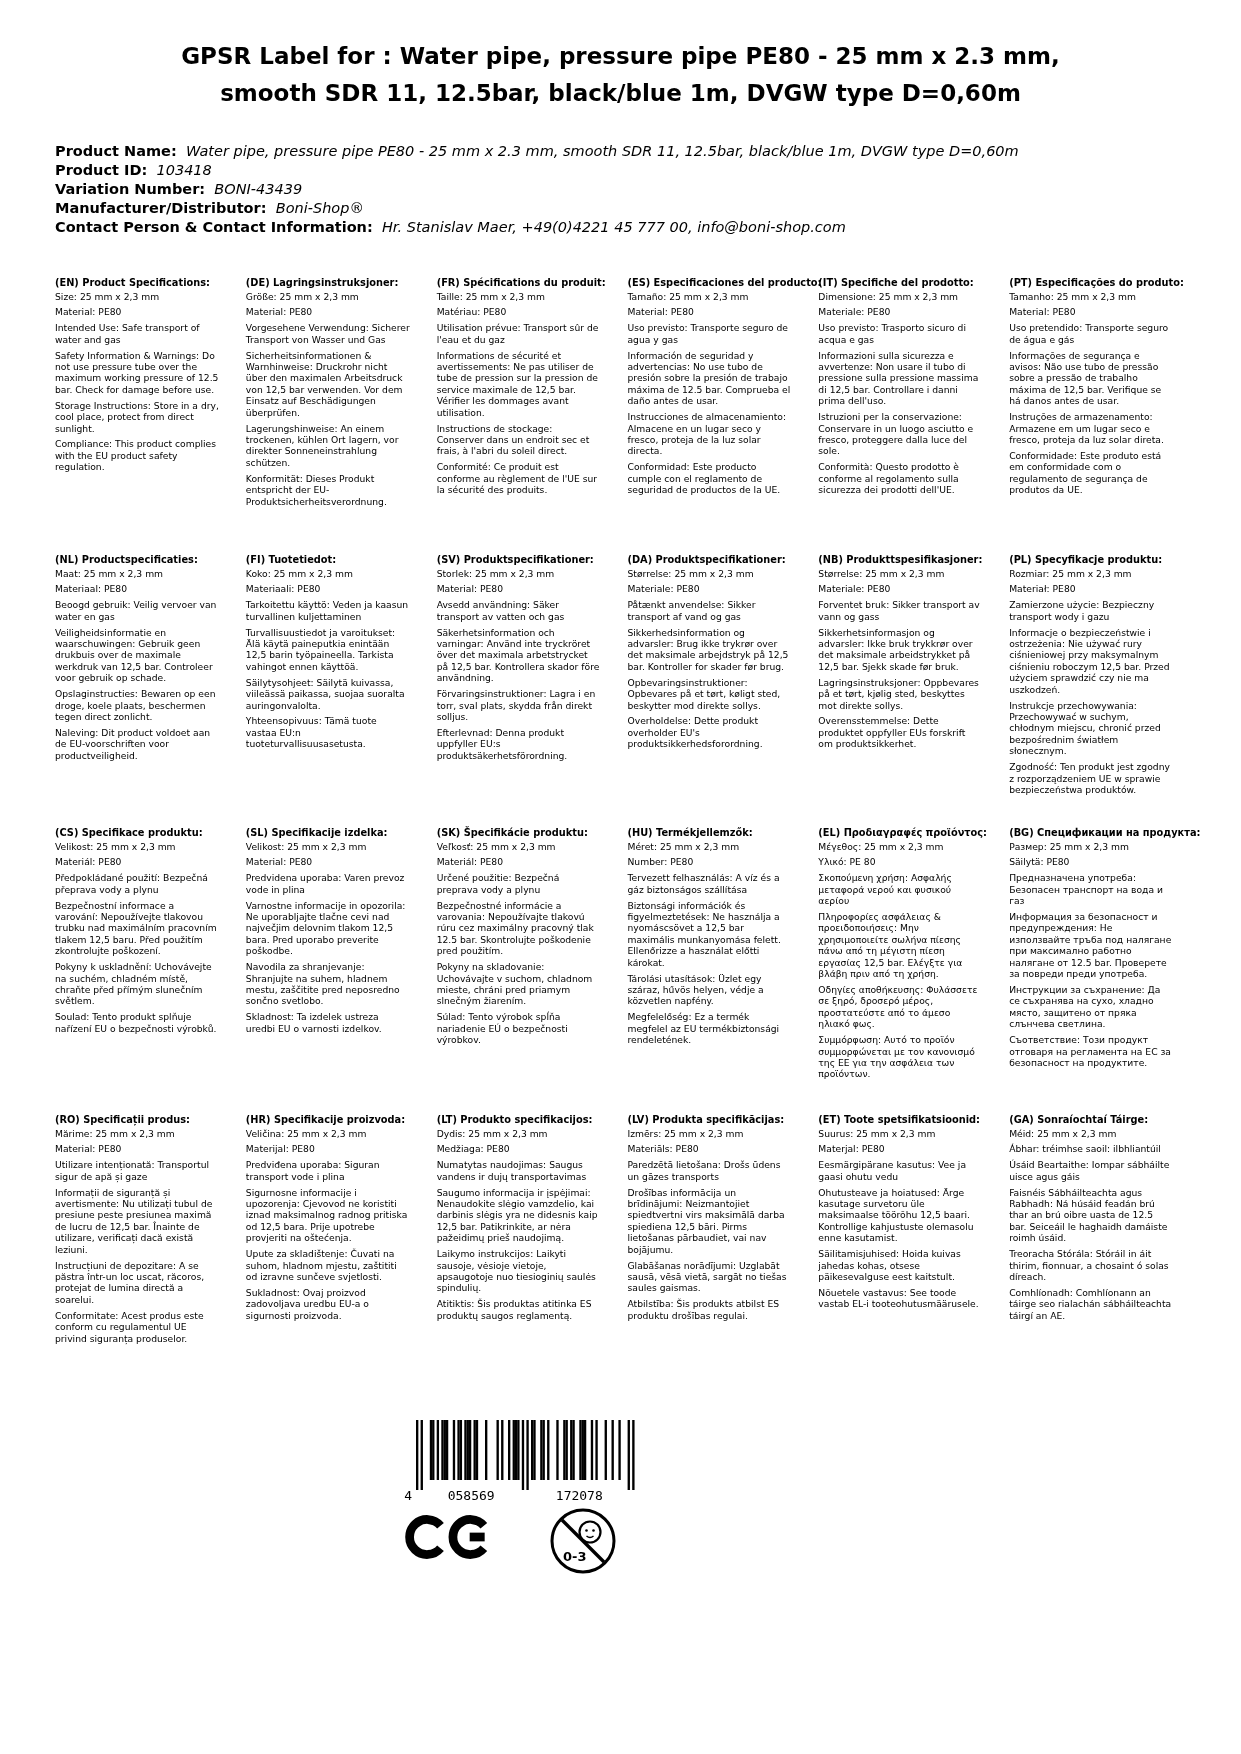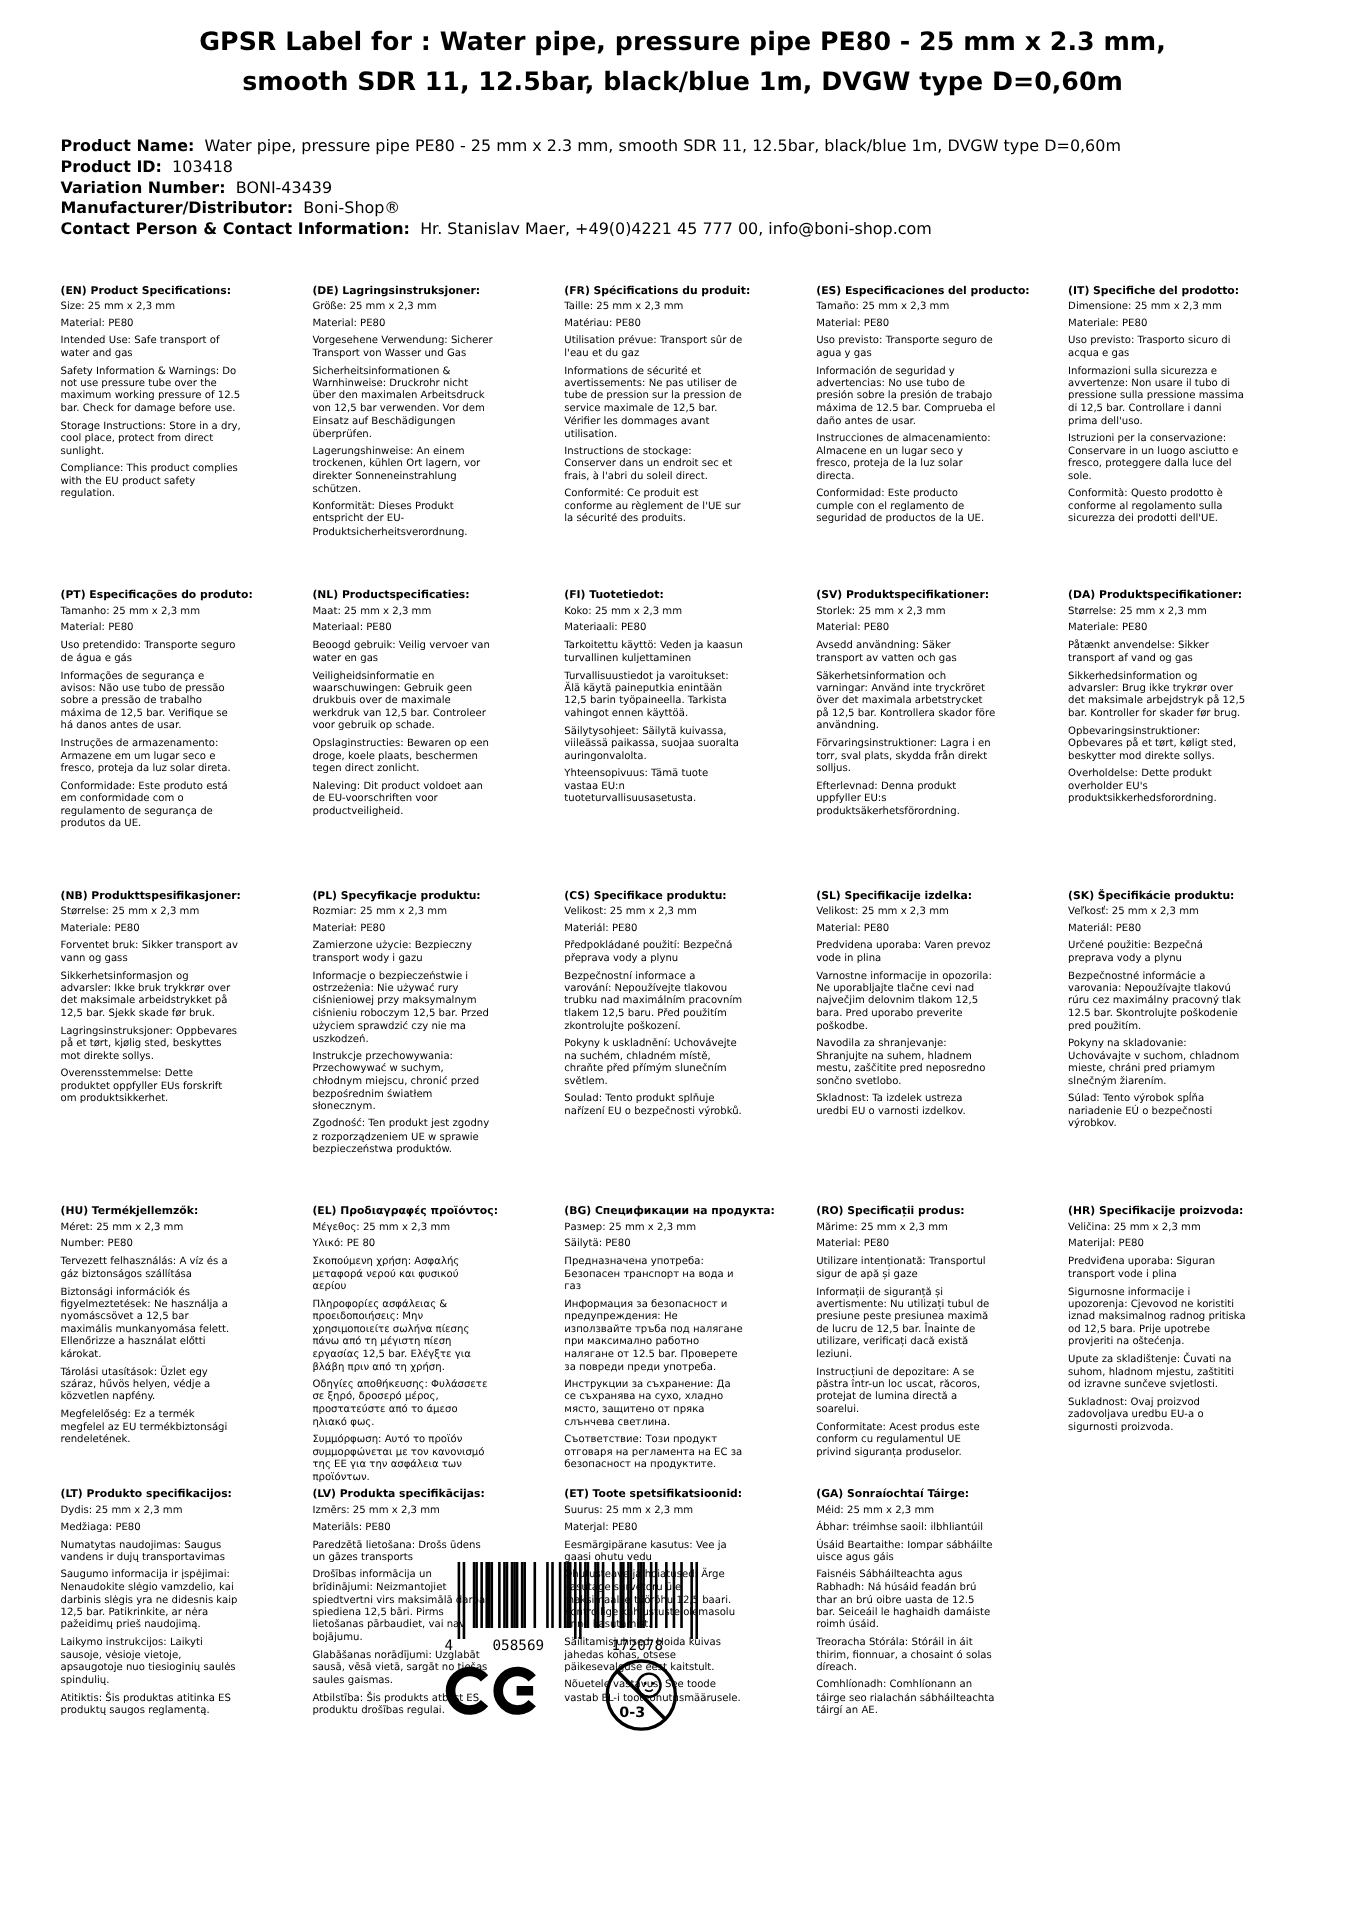--- a/index.html
+++ b/index.html
@@ -1,23 +1,23 @@
 <!DOCTYPE html>
 <html><head>
 <meta charset="utf-8">
 <style>
   html,body{margin:0;padding:0;background:#ffffff;}
   body{font-family:"DejaVu Sans", sans-serif;color:#000;}
-  .page{position:relative;width:1241px;height:1754px;background:#fff;overflow:hidden;padding-top:20px;box-sizing:border-box;}
+  .page{position:relative;width:1241px;height:1754px;background:#fff;overflow:hidden;padding-top:38px;box-sizing:border-box;}
   .title{text-align:center;font-size:23px;font-weight:bold;line-height:37px;}
   .info{margin:30px 0 0 55px;font-size:14.5px;}
   .irow{line-height:19px;white-space:nowrap;}
   .ilabel{font-weight:bold;}
-  .ival{font-weight:normal;}
-  .grid{display:grid;grid-template-columns:repeat(5,1fr);grid-template-rows:277px 273px 287px auto;column-gap:13px;width:1132px;margin:40px 0 0 55px;grid-auto-flow:row;}
+  .ival{font-weight:normal;font-style:italic;}
+  .grid{display:grid;grid-template-columns:repeat(6,1fr);grid-template-rows:277px 273px 287px auto;column-gap:13px;width:1132px;margin:40px 0 0 55px;grid-auto-flow:row;}
   .block{width:172px;overflow:visible;}
   .bh{font-size:9.8px;font-weight:bold;white-space:nowrap;line-height:12.5px;margin:0 0 1px 0;}
   .block p{width:164px;font-size:9.2px;line-height:11.4px;margin:0 0 4.5px 0;}
   .barcode{position:absolute;left:382px;top:1418px;width:260px;height:86px;}
   .bctext{font-size:13px;font-family:"DejaVu Sans Mono","DejaVu Sans",monospace;fill:#000;}
   .ce{position:absolute;left:402px;top:1512px;width:92px;height:50px;}
   .ce .stroke{fill:none;stroke:#000;stroke-width:10.5;}
   .age{position:absolute;left:548px;top:1506px;width:70px;height:70px;}
   .age .ring{fill:none;stroke:#000;stroke-width:3;}
   .age .face{fill:none;stroke:#000;stroke-width:2.2;}

